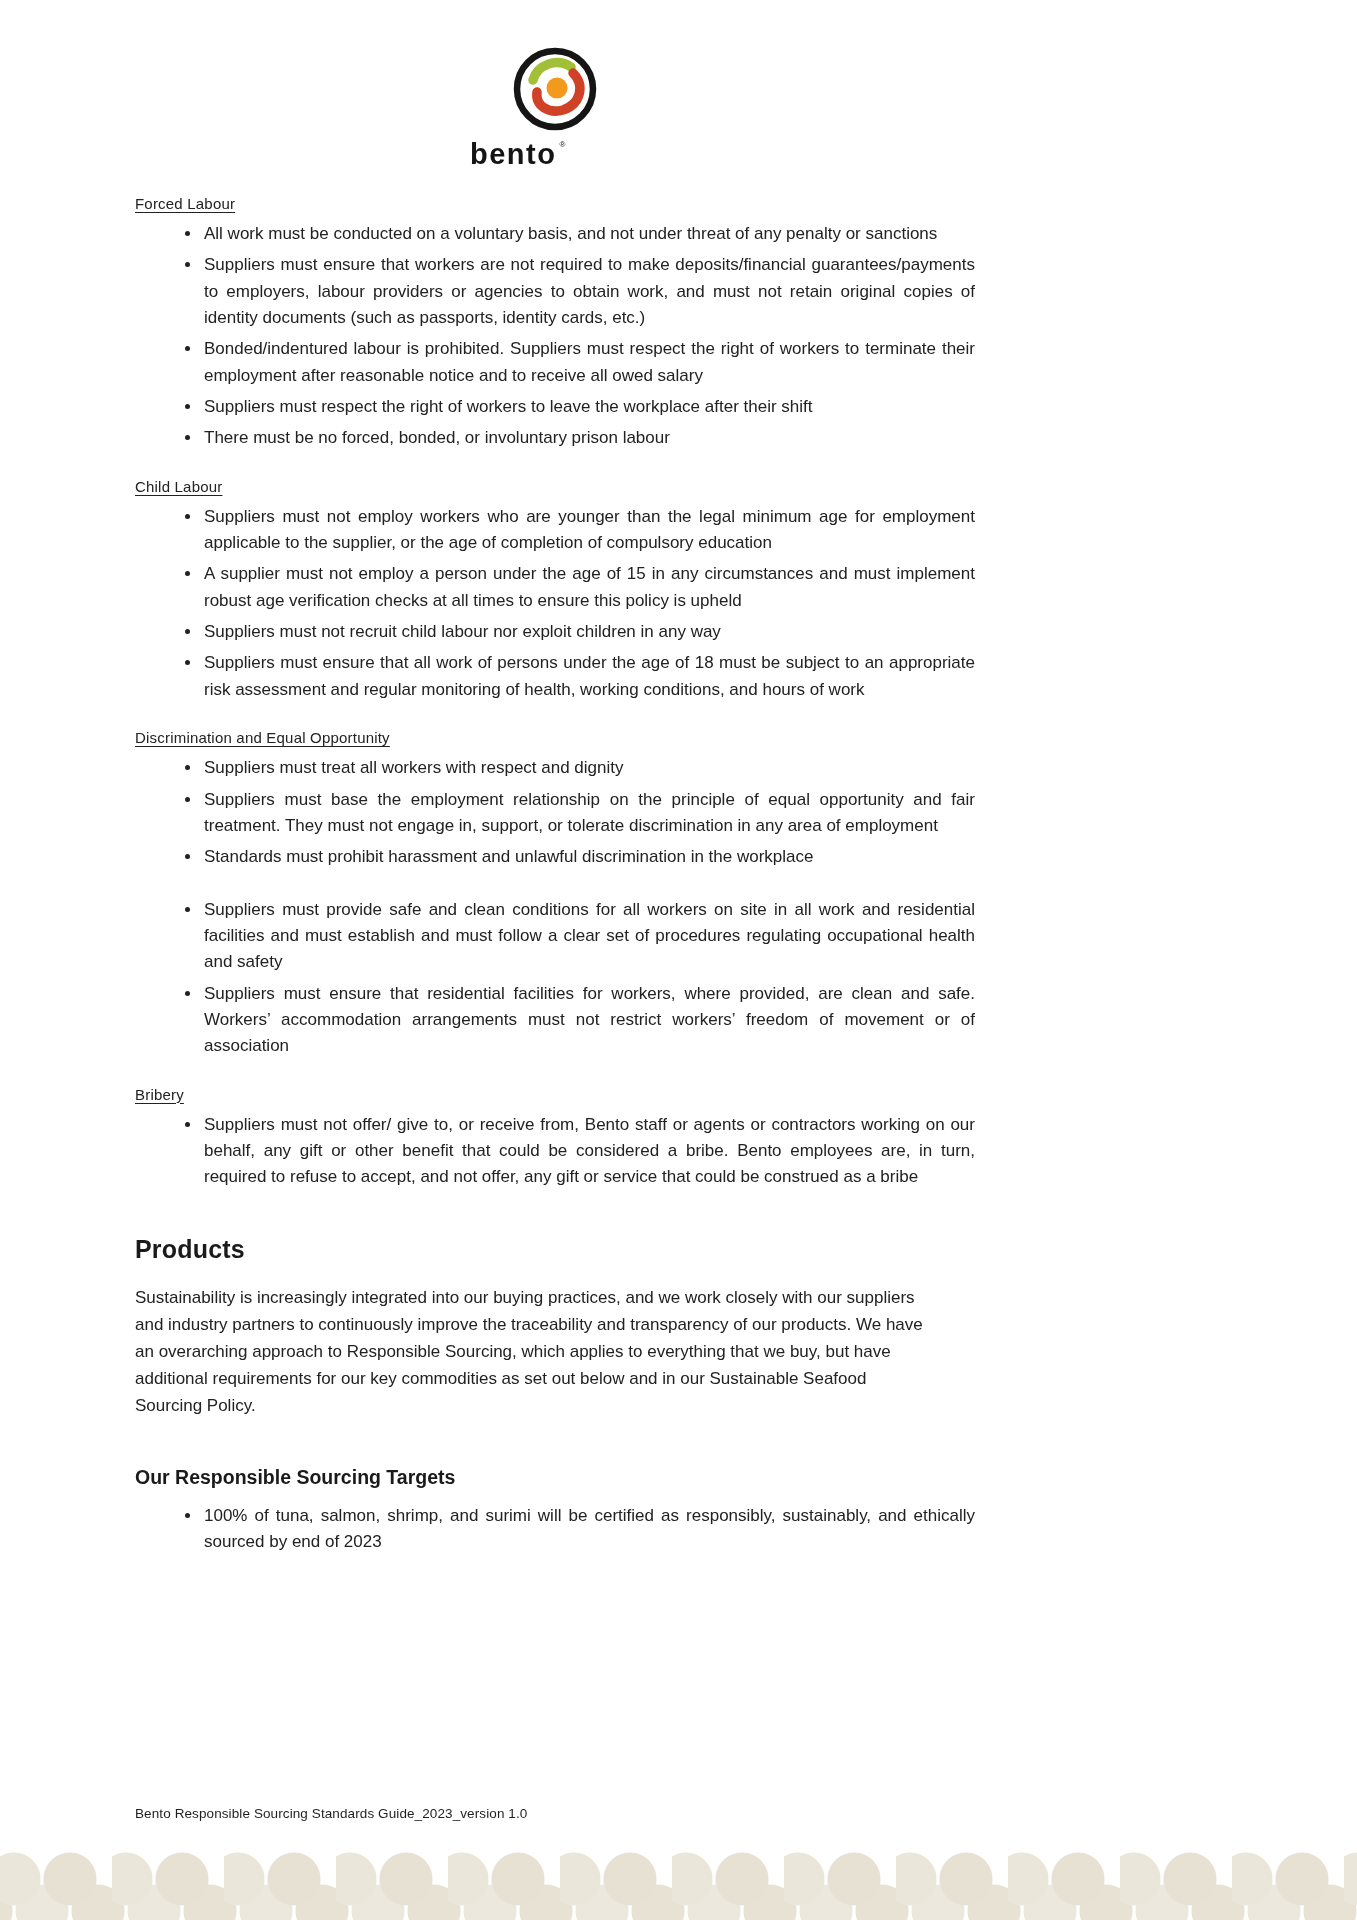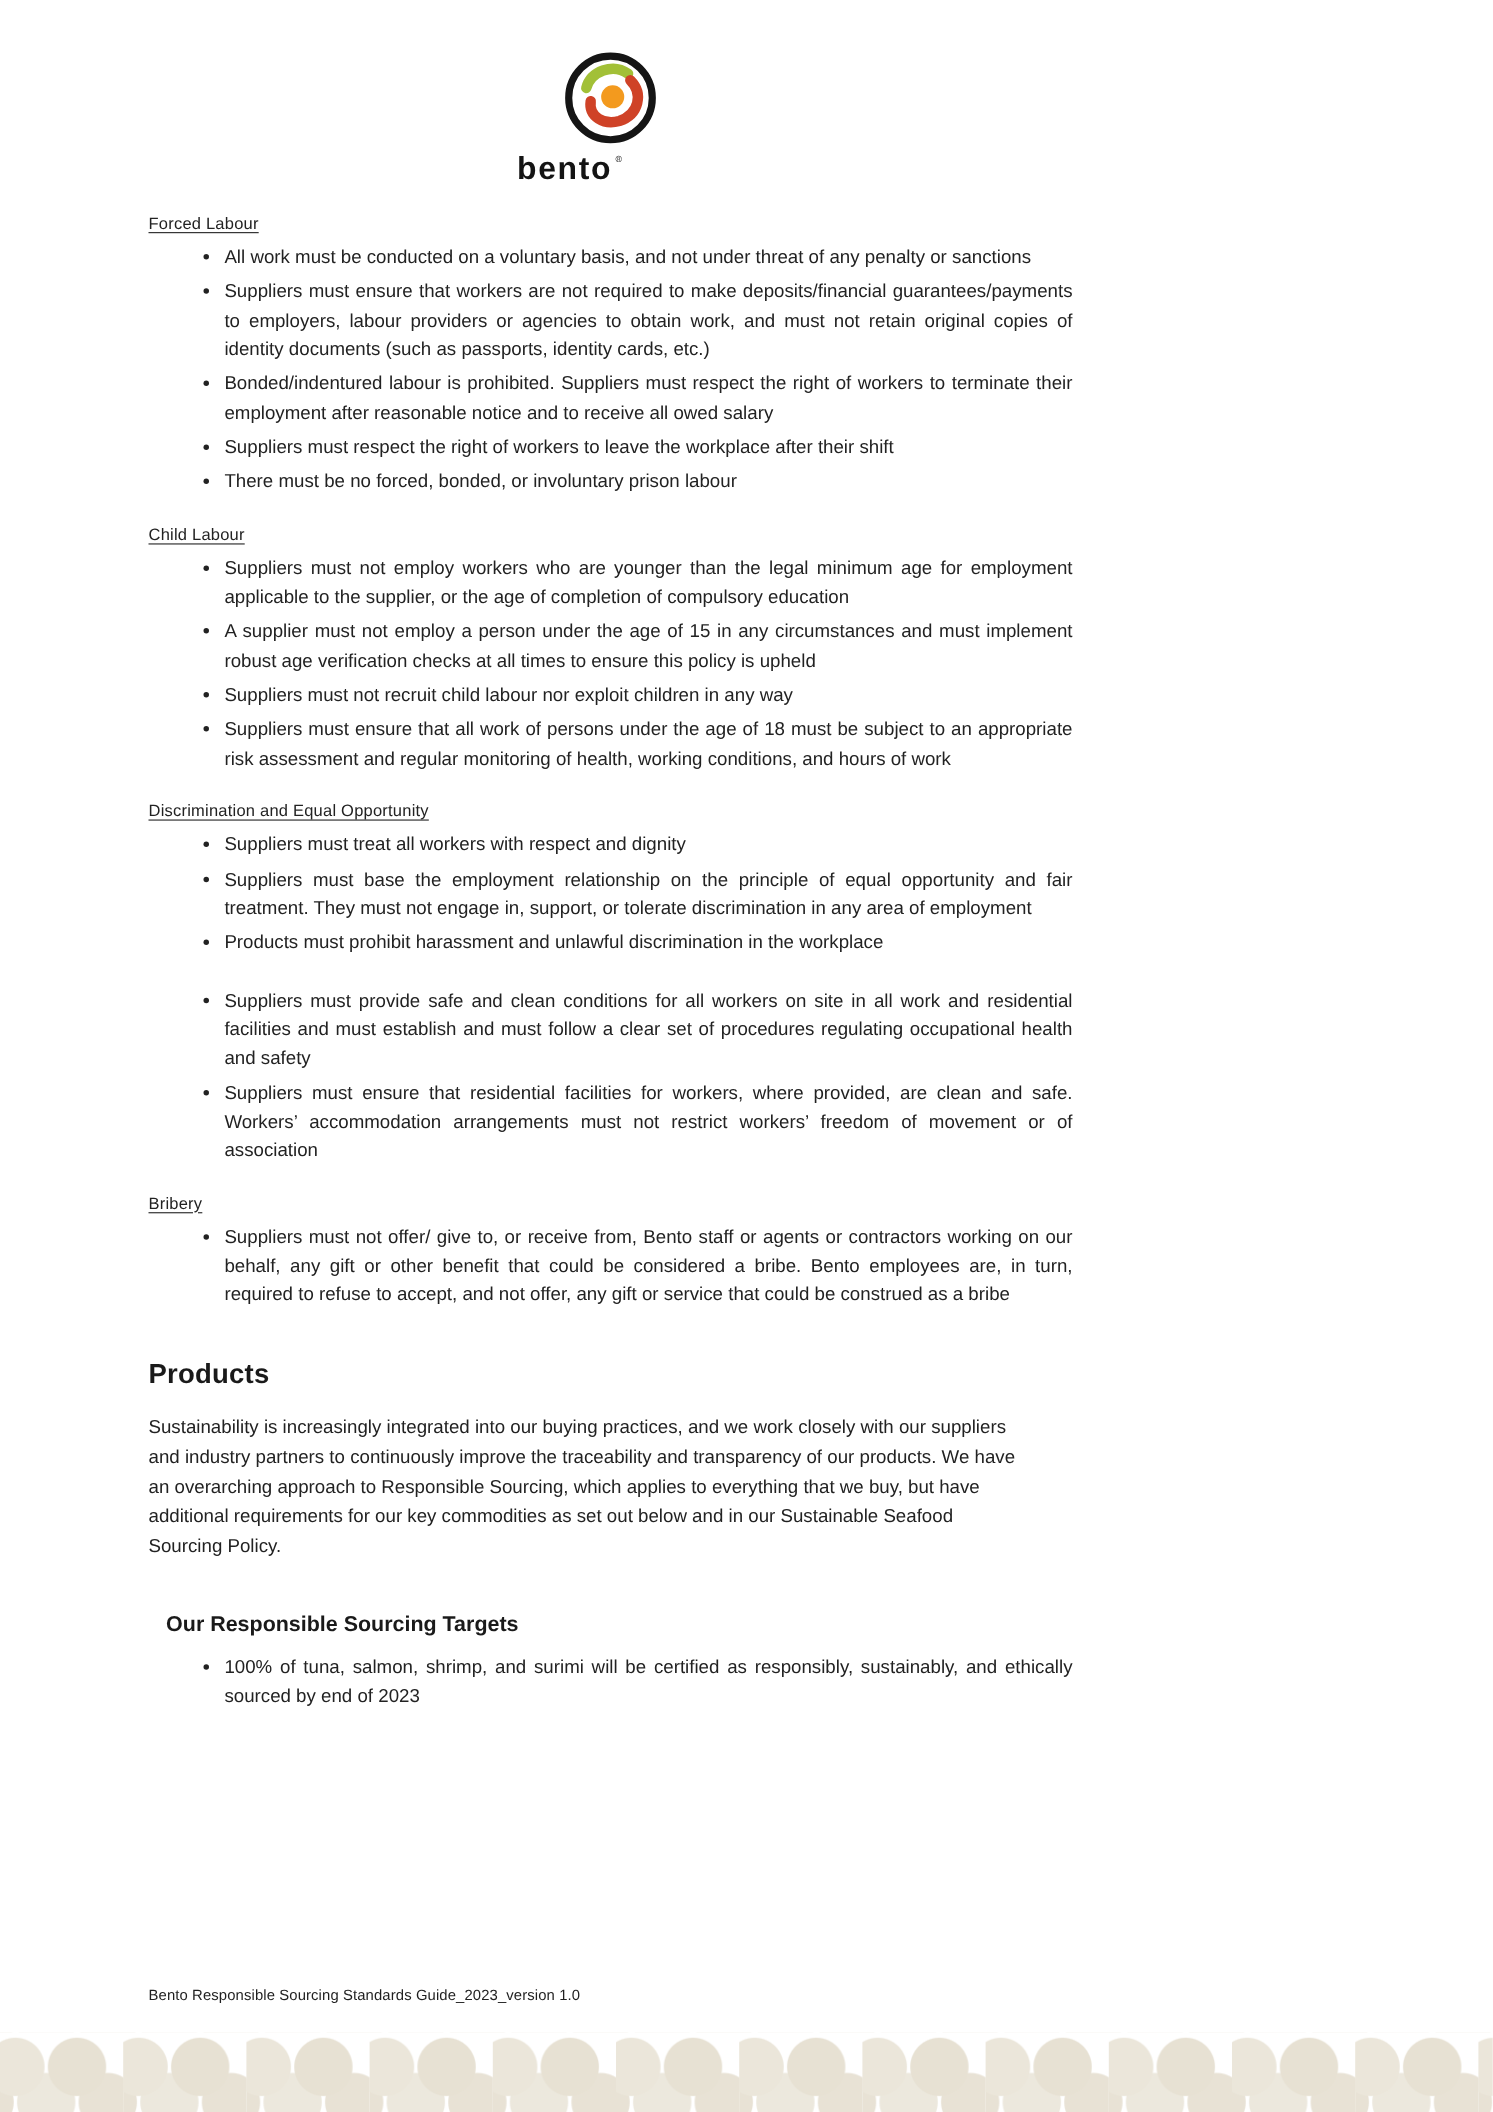--- a/index.html
+++ b/index.html
@@ -76,21 +76,21 @@
   }
   p.products-para {
     margin: 20px 0 0 0;
     width: 795px;
     line-height: 1.6;
     text-align: left;
   }
   h2.targets-heading {
     font-size: 19.5px;
     font-weight: 700;
-    margin: 46px 0 0 16px;
+    margin: 46px 0 0 0;
     color: #1a1a1a;
   }
   ul.targets { margin-top: 14px; }
   
   .footer {
     position: absolute;
     left: 135px;
     top: 1806px;
     font-size: 13.5px;
     color: #1f1f1f;
@@ -151,21 +151,21 @@
       <li>Suppliers must not recruit child labour nor exploit children in any way</li>
       <li>Suppliers must ensure that all work of persons under the age of 18 must be subject to an appropriate risk assessment and regular monitoring of health, working conditions, and hours of work</li>
     </ul>
   </section>
 
   <section class="policy">
     <h3 class="sec-heading">Discrimination and Equal Opportunity</h3>
     <ul class="bullets">
       <li>Suppliers must treat all workers with respect and dignity</li>
       <li>Suppliers must base the employment relationship on the principle of equal opportunity and fair treatment. They must not engage in, support, or tolerate discrimination in any area of employment</li>
-      <li>Products must prohibit harassment and unlawful discrimination in the workplace</li>
+      <li>Standards must prohibit harassment and unlawful discrimination in the workplace</li>
     </ul>
   </section>
 
   <section class="policy">
     <ul class="bullets">
       <li>Suppliers must provide safe and clean conditions for all workers on site in all work and residential facilities and must establish and must follow a clear set of procedures regulating occupational health and safety</li>
       <li>Suppliers must ensure that residential facilities for workers, where provided, are clean and safe. Workers’ accommodation arrangements must not restrict workers’ freedom of movement or of association</li>
     </ul>
   </section>
 

